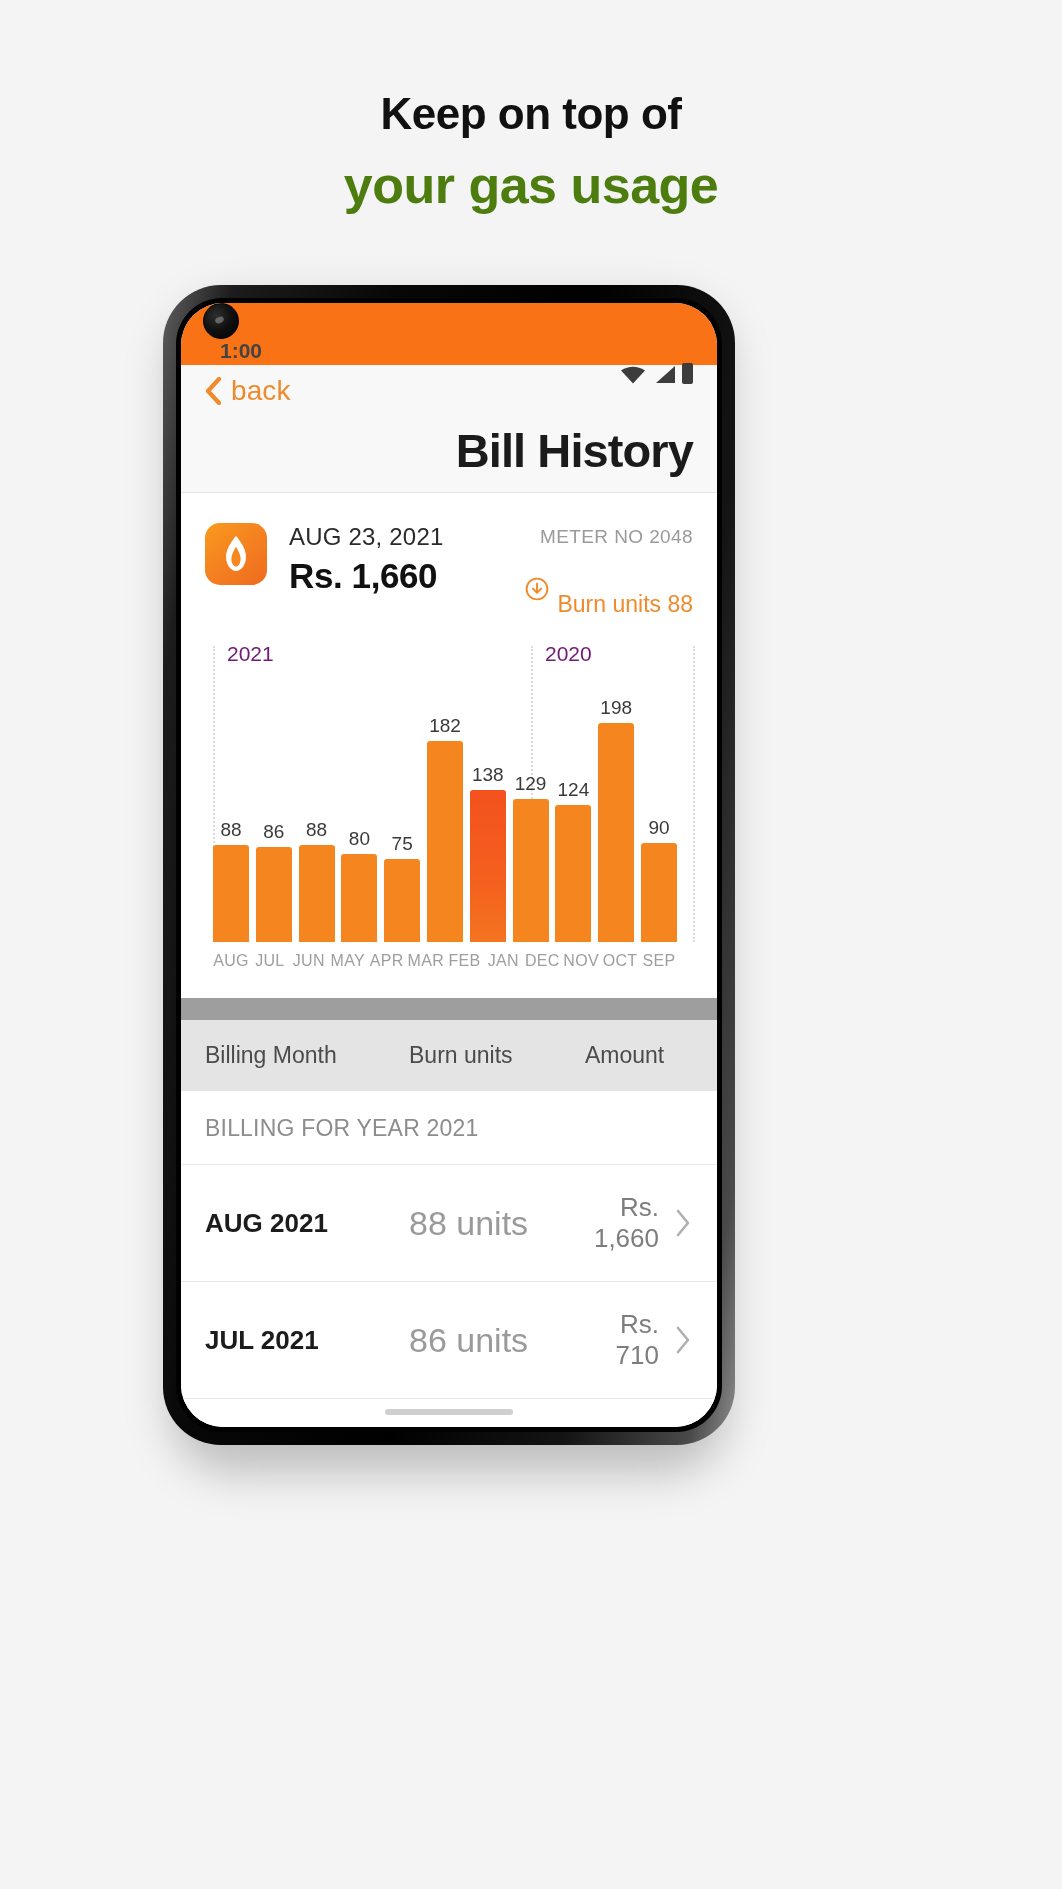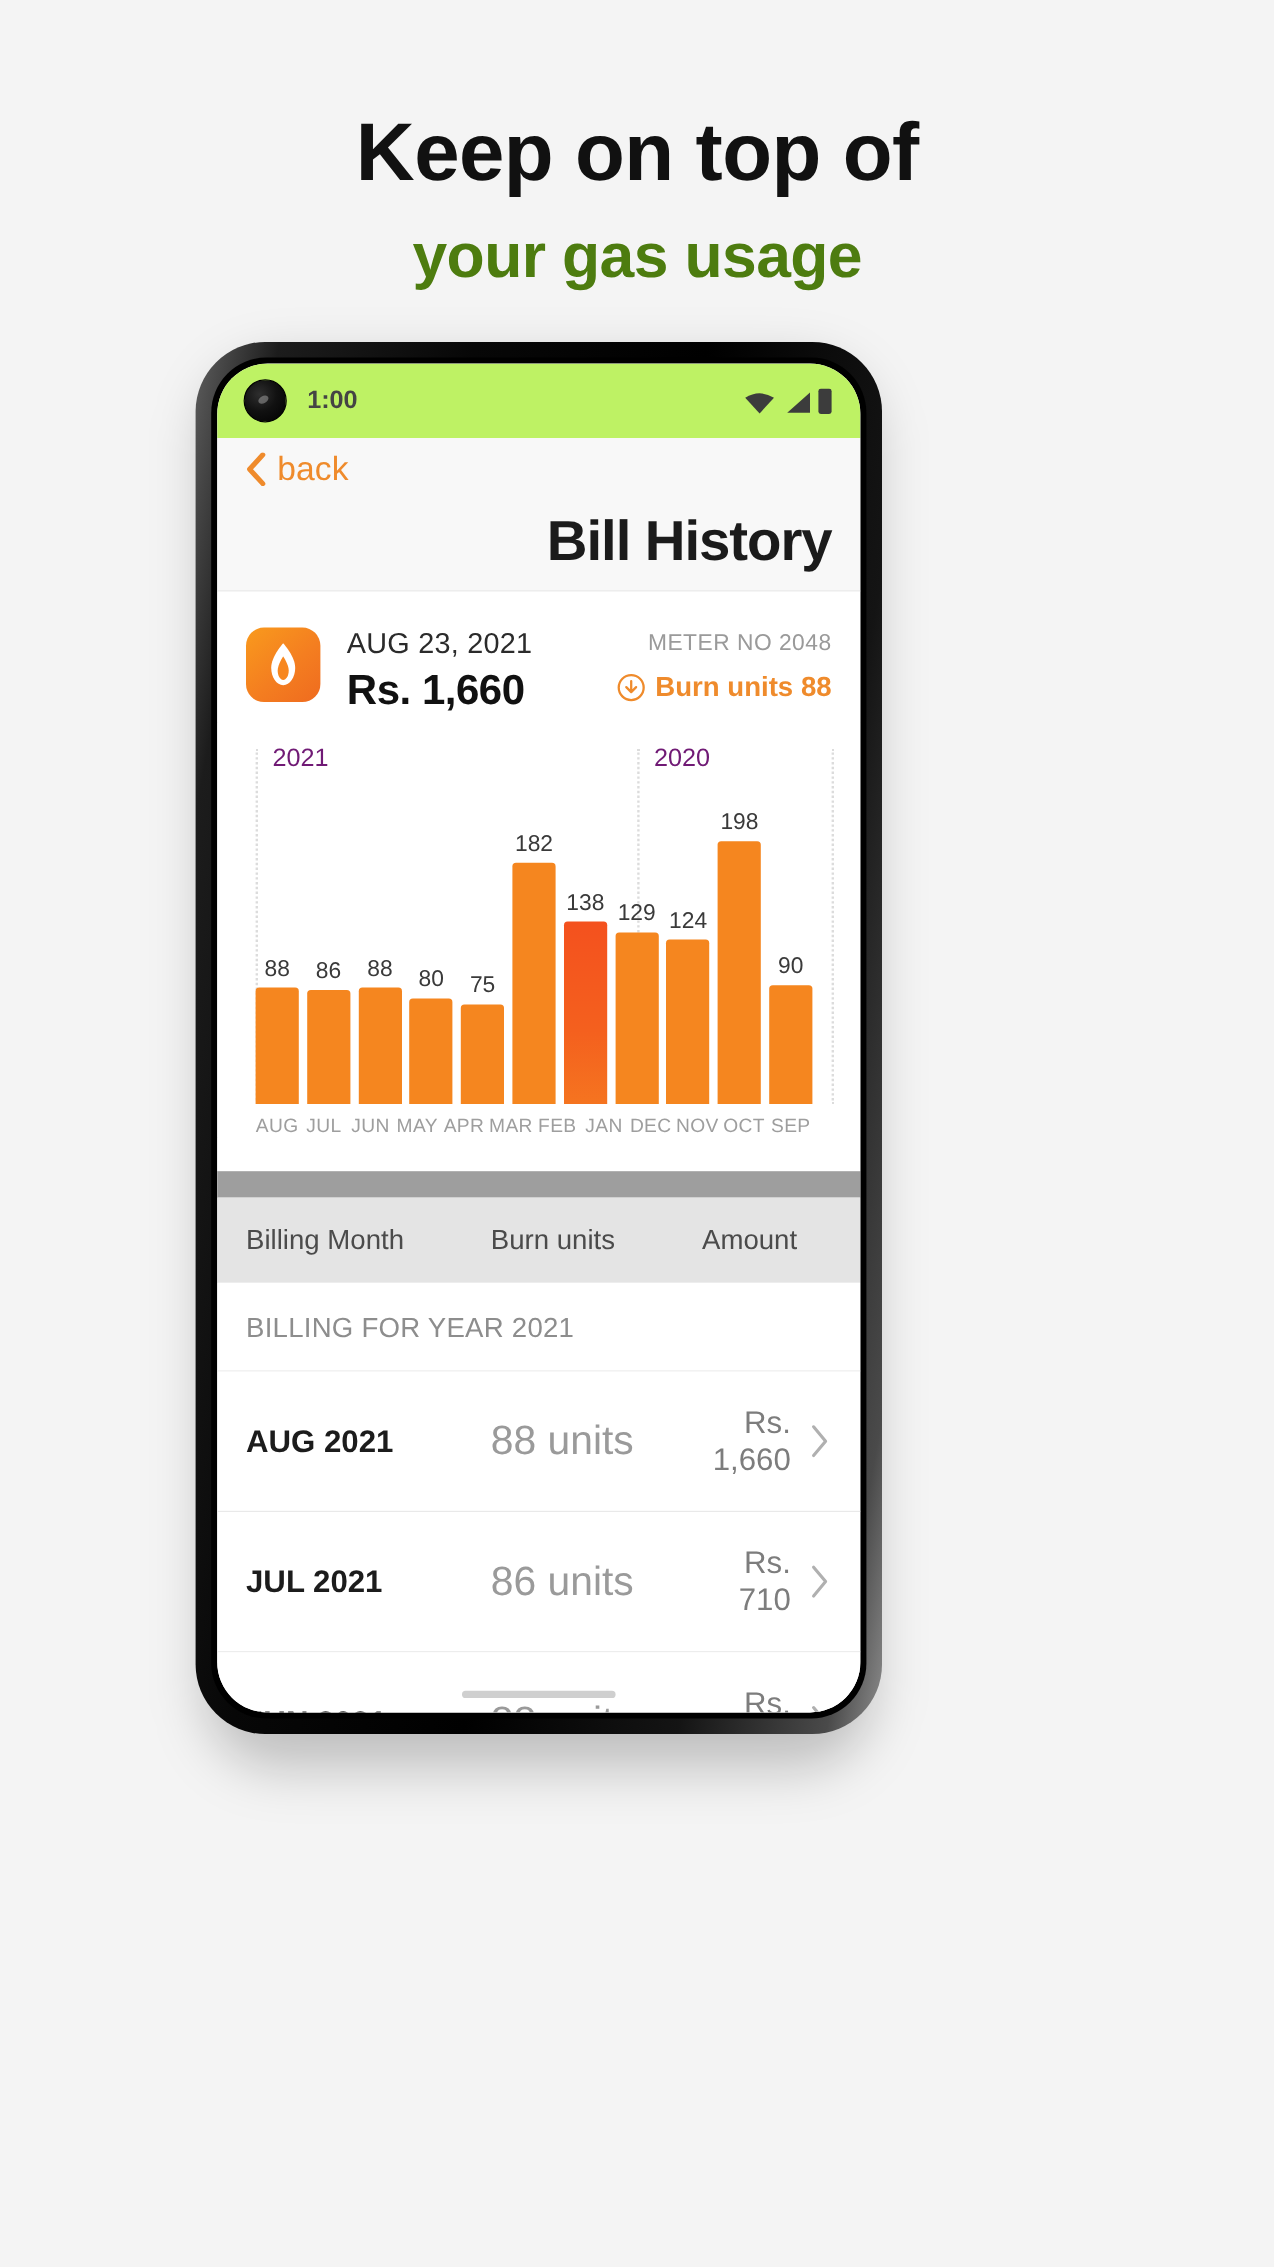--- a/index.html
+++ b/index.html
@@ -12,21 +12,21 @@
     overflow: hidden;
   }
 
   
   .promo {
     padding-top: 88px;
     text-align: center;
     line-height: 1.17;
   }
   .promo-line1 {
-    font-size: 68px;
+    font-size: 44px;
     font-weight: bold;
     color: #111111;
     letter-spacing: -0.5px;
     display: block;
   }
   .promo-line2 {
     font-size: 52px;
     font-weight: bold;
     color: #4d7c0f;
     letter-spacing: -0.5px;
@@ -69,24 +69,24 @@
     width: 100%;
     height: 100%;
     border-radius: 42px;
     background: #ffffff;
     overflow: hidden;
   }
 
   
   .statusbar {
     height: 62px;
-    background: #bef264;
-    display: flex;
-    align-items: center;
+    background: #f97316;
+    display: flex;
     padding: 0 24px 0 22px;
+    flex-direction: column;
   }
   .punch-hole {
     width: 36px; height: 36px;
     border-radius: 50%;
     background: radial-gradient(circle at 36% 34%, #2e2e2e 0%, #111 46%, #000 100%);
     border: 1px solid #000;
     position: relative;
     flex: 0 0 auto;
   }
   .punch-hole::after {
@@ -186,22 +186,23 @@
     display: flex;
     align-items: center;
     justify-content: flex-end;
     gap: 8px;
     margin-top: 11px;
     cursor: pointer;
   }
   .burn-icon { width: 24px; height: 24px; }
   .burn-label {
     font-size: 23px;
-    font-weight: bold;
+    font-weight: normal;
     color: #ef8b2c;
+    margin-top: 32px;
   }
 
   
   .chart-card {
     background: #fff;
     padding: 18px 20px 0 20px;
   }
   .chart {
     position: relative;
     height: 300px;

